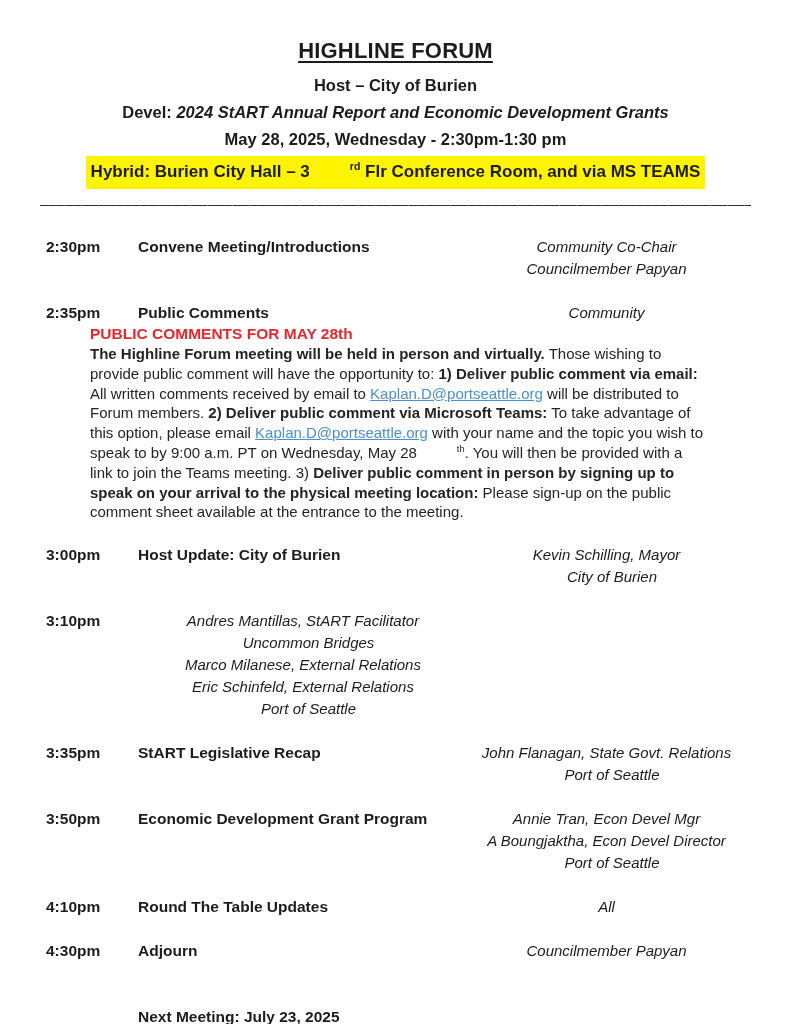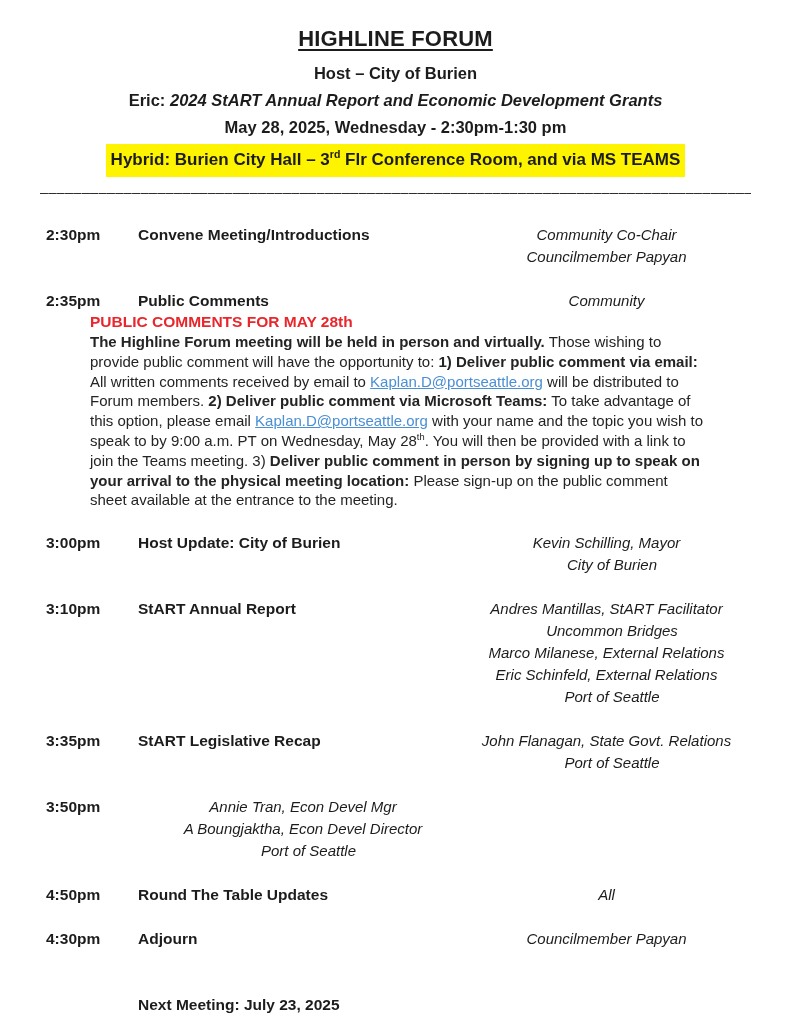--- a/index.html
+++ b/index.html
@@ -6,21 +6,21 @@
   html, body { background: #ffffff; }
   body {
     font-family: "Liberation Sans", "DejaVu Sans", sans-serif;
     color: var(--ink, #1c1c1c);
   }
   .page {
     width: 791px;
     height: 1024px;
     margin: 0 auto;
     background: #ffffff;
-    padding: 26px 46px 0 46px;
+    padding: 38px 46px 0 46px;
     overflow: hidden;
     position: relative;
   }
   
   .doc-header { text-align: center; }
   .doc-title {
     display: inline-block;
     font-size: 22px;
     font-weight: bold;
     text-decoration: underline;
@@ -31,21 +31,21 @@
   .hdr-line { font-size: 16.5px; font-weight: bold; line-height: 27px; }
   .theme-italic { font-style: italic; }
   .hybrid-row { margin-top: 3px; line-height: 30px; }
   .hl-box {
     display: inline-block;
     background: var(--highlight, #fef400);
     font-size: 17px;
     font-weight: bold;
     padding: 1px 5px 2px 5px;
   }
-  sup { font-size: 0.62em; vertical-align: super; line-height: 0; }
+  sup { font-size: 0.62em; vertical-align: super; line-height: 0; margin-left: 40px; }
   
   .separator {
     white-space: nowrap;
     overflow: hidden;
     font-size: 14px;
     letter-spacing: 0.6px;
     color: #222222;
     margin: 1px -6px 0 -6px;
     height: 22px;
   }
@@ -89,21 +89,21 @@
 <body>
 
 <div class="page">
 
   <header class="doc-header">
     <div>
       <span class="doc-title">HIGHLINE FORUM</span>
     </div>
     <div class="hdr-line">Host – City of Burien</div>
     <div class="hdr-line">
-      <span>Eric: </span><span class="theme-italic">2024 StART Annual Report and Economic Development Grants</span>
+      <span>Devel: </span><span class="theme-italic">2024 StART Annual Report and Economic Development Grants</span>
     </div>
     <div class="hdr-line">May 28, 2025, Wednesday - 2:30pm-1:30 pm</div>
     <div class="hybrid-row">
       <span class="hl-box">
         <span>Hybrid: Burien City Hall – 3</span><sup>rd</sup><span> Flr Conference Room, and via MS TEAMS</span>
       </span>
     </div>
   </header>
 
   <div class="separator">_______________________________________________________________________________________________________</div>
@@ -138,21 +138,20 @@
           <div class="cell title">Host Update: City of Burien</div>
           <div class="cell speakers">
             <div class="spk">Kevin Schilling, Mayor</div>
             <div class="spk ind">City of Burien</div>
           </div>
         </div>
       </section>
       <section class="agenda-item">
         <div class="row">
           <div class="cell time">3:10pm</div>
-          <div class="cell title">StART Annual Report</div>
           <div class="cell speakers">
             <div class="spk">Andres Mantillas, StART Facilitator</div>
             <div class="spk ind">Uncommon Bridges</div>
             <div class="spk">Marco Milanese, External Relations</div>
             <div class="spk">Eric Schinfeld, External Relations</div>
             <div class="spk ind">Port of Seattle</div>
           </div>
         </div>
       </section>
       <section class="agenda-item">
@@ -161,30 +160,31 @@
           <div class="cell title">StART Legislative Recap</div>
           <div class="cell speakers">
             <div class="spk">John Flanagan, State Govt. Relations</div>
             <div class="spk ind">Port of Seattle</div>
           </div>
         </div>
       </section>
       <section class="agenda-item">
         <div class="row">
           <div class="cell time">3:50pm</div>
+          <div class="cell title">Economic Development Grant Program</div>
           <div class="cell speakers">
             <div class="spk">Annie Tran, Econ Devel Mgr</div>
             <div class="spk">A Boungjaktha, Econ Devel Director</div>
             <div class="spk ind">Port of Seattle</div>
           </div>
         </div>
       </section>
       <section class="agenda-item">
         <div class="row">
-          <div class="cell time">4:50pm</div>
+          <div class="cell time">4:10pm</div>
           <div class="cell title">Round The Table Updates</div>
           <div class="cell speakers">
             <div class="spk">All</div>
           </div>
         </div>
       </section>
       <section class="agenda-item">
         <div class="row">
           <div class="cell time">4:30pm</div>
           <div class="cell title">Adjourn</div>

